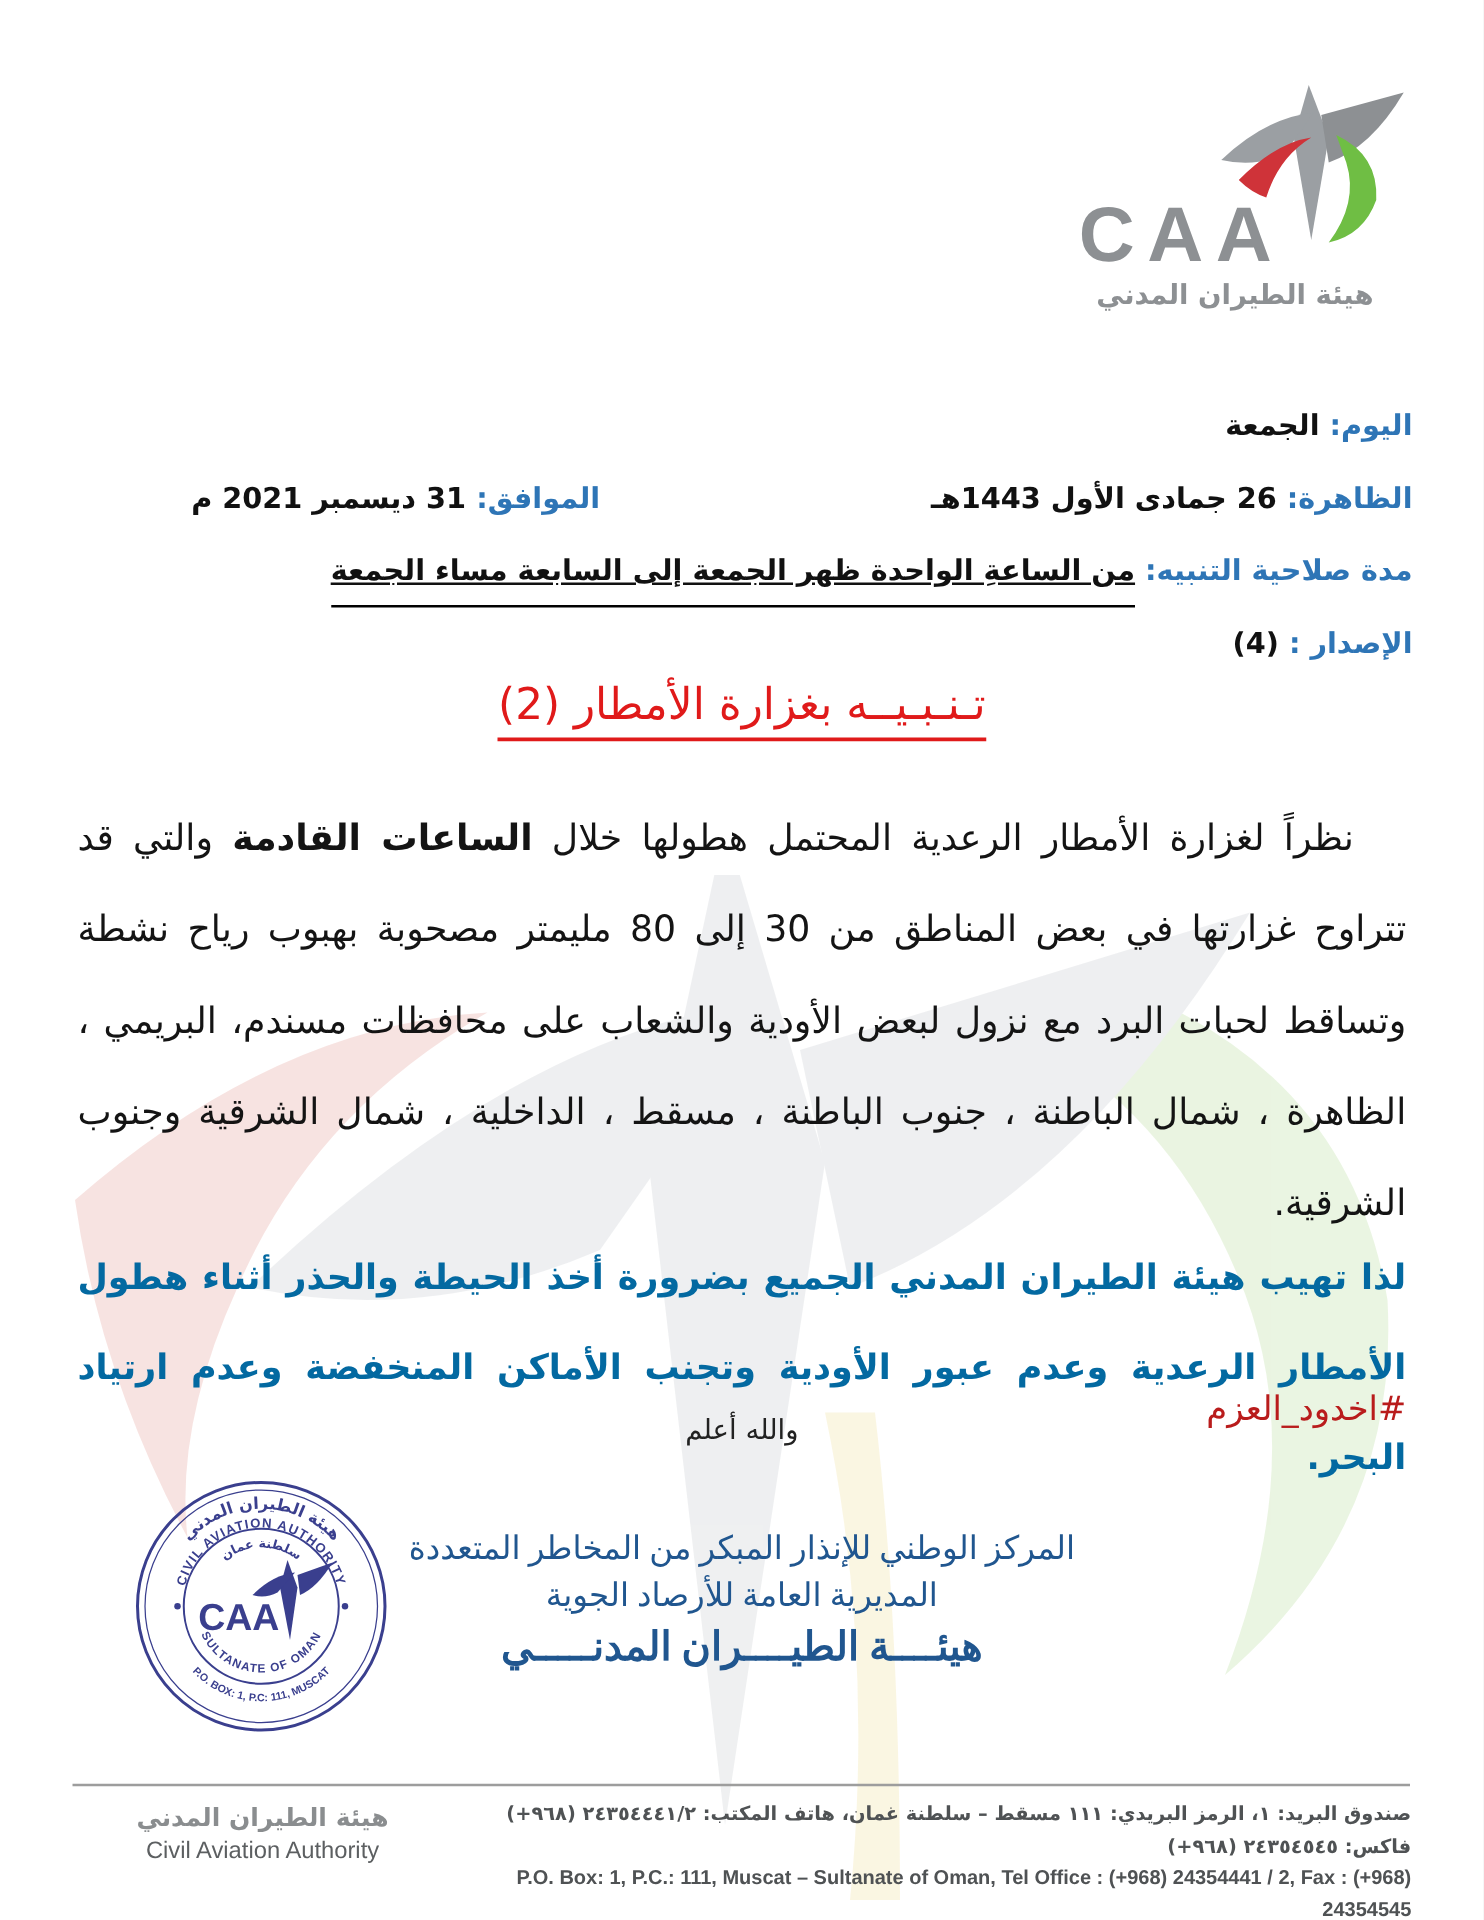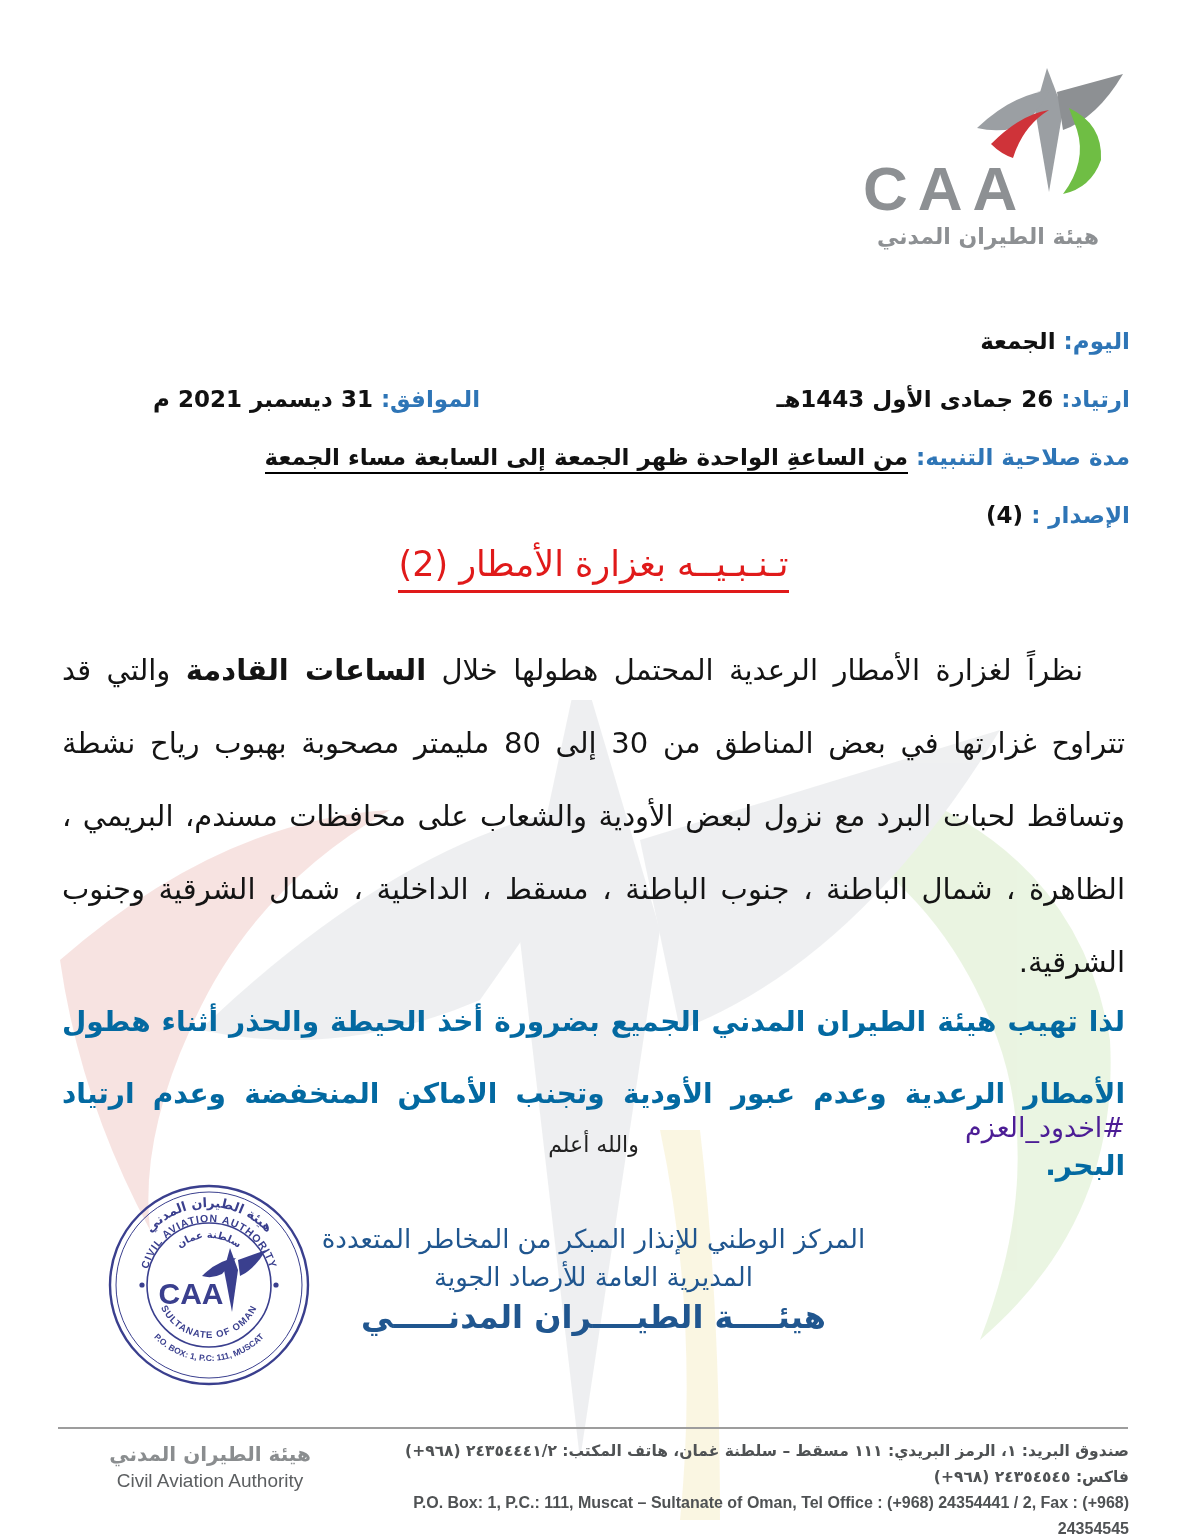--- a/index.html
+++ b/index.html
@@ -26,40 +26,40 @@
   }
   .logo-ar {
     position:absolute; top:158px; left:0; width:262px;
     font-size:22px; font-weight:bold; color:#8d9093; text-align:center;
   }
   
   .hdr { position:absolute; top:312px; right:57px; left:57px; z-index:1; }
   .hdr-row { position:relative; height:58px; line-height:58px; font-size:23px; font-weight:bold; color:#111; text-align:right; white-space:nowrap; }
   .lbl { color:#2e75b6; }
   .greg { position:absolute; left:96px; top:0; }
-  .uline { border-bottom:2px solid #000; padding-bottom:2px; }
+  .uline { border-bottom:2px solid #000; padding-bottom:14px;text-decoration:underline; }
   
   .title-wrap { position:absolute; top:544px; left:0; right:0; text-align:center; z-index:1; }
   .title-txt {
     display:inline-block;
     color:#e01a1a; font-size:35px; font-weight:normal;
     border-bottom:3px solid #e01a1a; padding-bottom:6px;
   }
   
   .body1 { position:absolute; top:634px; left:62px; right:62px; z-index:1;
     font-size:29px; line-height:73px; color:#141414; text-align:justify; }
   .body1 .indent { display:inline-block; width:42px; }
   .body2 { position:absolute; top:986px; left:62px; right:62px; z-index:1;
     font-size:28px; line-height:72px; color:#0369a1; font-weight:bold; text-align:justify; }
   .hashtag { position:absolute; top:1112px; right:62px; z-index:1;
-    font-size:27px; color:#4c1d95; }
+    font-size:27px; color:#b91c1c; }
   .closing { position:absolute; top:1132px; left:0; right:0; text-align:center; z-index:1;
     font-size:22px; color:#222; }
   
-  .sig { position:absolute; top:1220px; left:0; right:0; text-align:center; z-index:1; color:#20568f; }
+  .sig { position:absolute; top:1220px; left:0; right:0; text-align:center; z-index:1; color:#20568f;font-family:Liberation Serif, serif; }
   .sig-l1 { font-size:26px; line-height:38px; }
   .sig-l2 { font-size:26px; line-height:38px; }
   .sig-l3 { font-size:32px; line-height:42px; font-weight:bold; }
   
   .seal { position:absolute; top:1182px; left:106px; width:206px; height:206px; z-index:2; }
   
   .footer-line { position:absolute; top:1427px; left:58px; width:1070px; height:2px; background:#9d9d9d; z-index:1; }
   .footer-left { position:absolute; top:1442px; left:60px; width:300px; text-align:center; z-index:1; }
   .footer-left .ar { font-size:20px; color:#8a8d8f; font-weight:bold; }
   .footer-left .en { font-size:19px; color:#5c5f61; margin-top:4px; font-family:"Liberation Sans", sans-serif; }
@@ -102,21 +102,21 @@
     <div class="logo-caa">CAA</div>
     <div class="logo-ar">هيئة الطيران المدني</div>
   </div>
 
   <div class="hdr">
     <div class="hdr-row">
       <span class="lbl">اليوم:</span>
       <span>الجمعة</span>
     </div>
     <div class="hdr-row">
-      <span class="lbl">ارتياد:</span>
+      <span class="lbl">الظاهرة:</span>
       <span>26 جمادى الأول 1443هـ</span>
       <span class="greg">
         <span class="lbl">الموافق:</span>
         <span>31 ديسمبر 2021 م</span>
       </span>
     </div>
     <div class="hdr-row">
       <span class="lbl">مدة صلاحية التنبيه:</span>
       <span class="uline">من الساعةِ الواحدة ظهر الجمعة إلى السابعة مساء الجمعة</span>
     </div>

